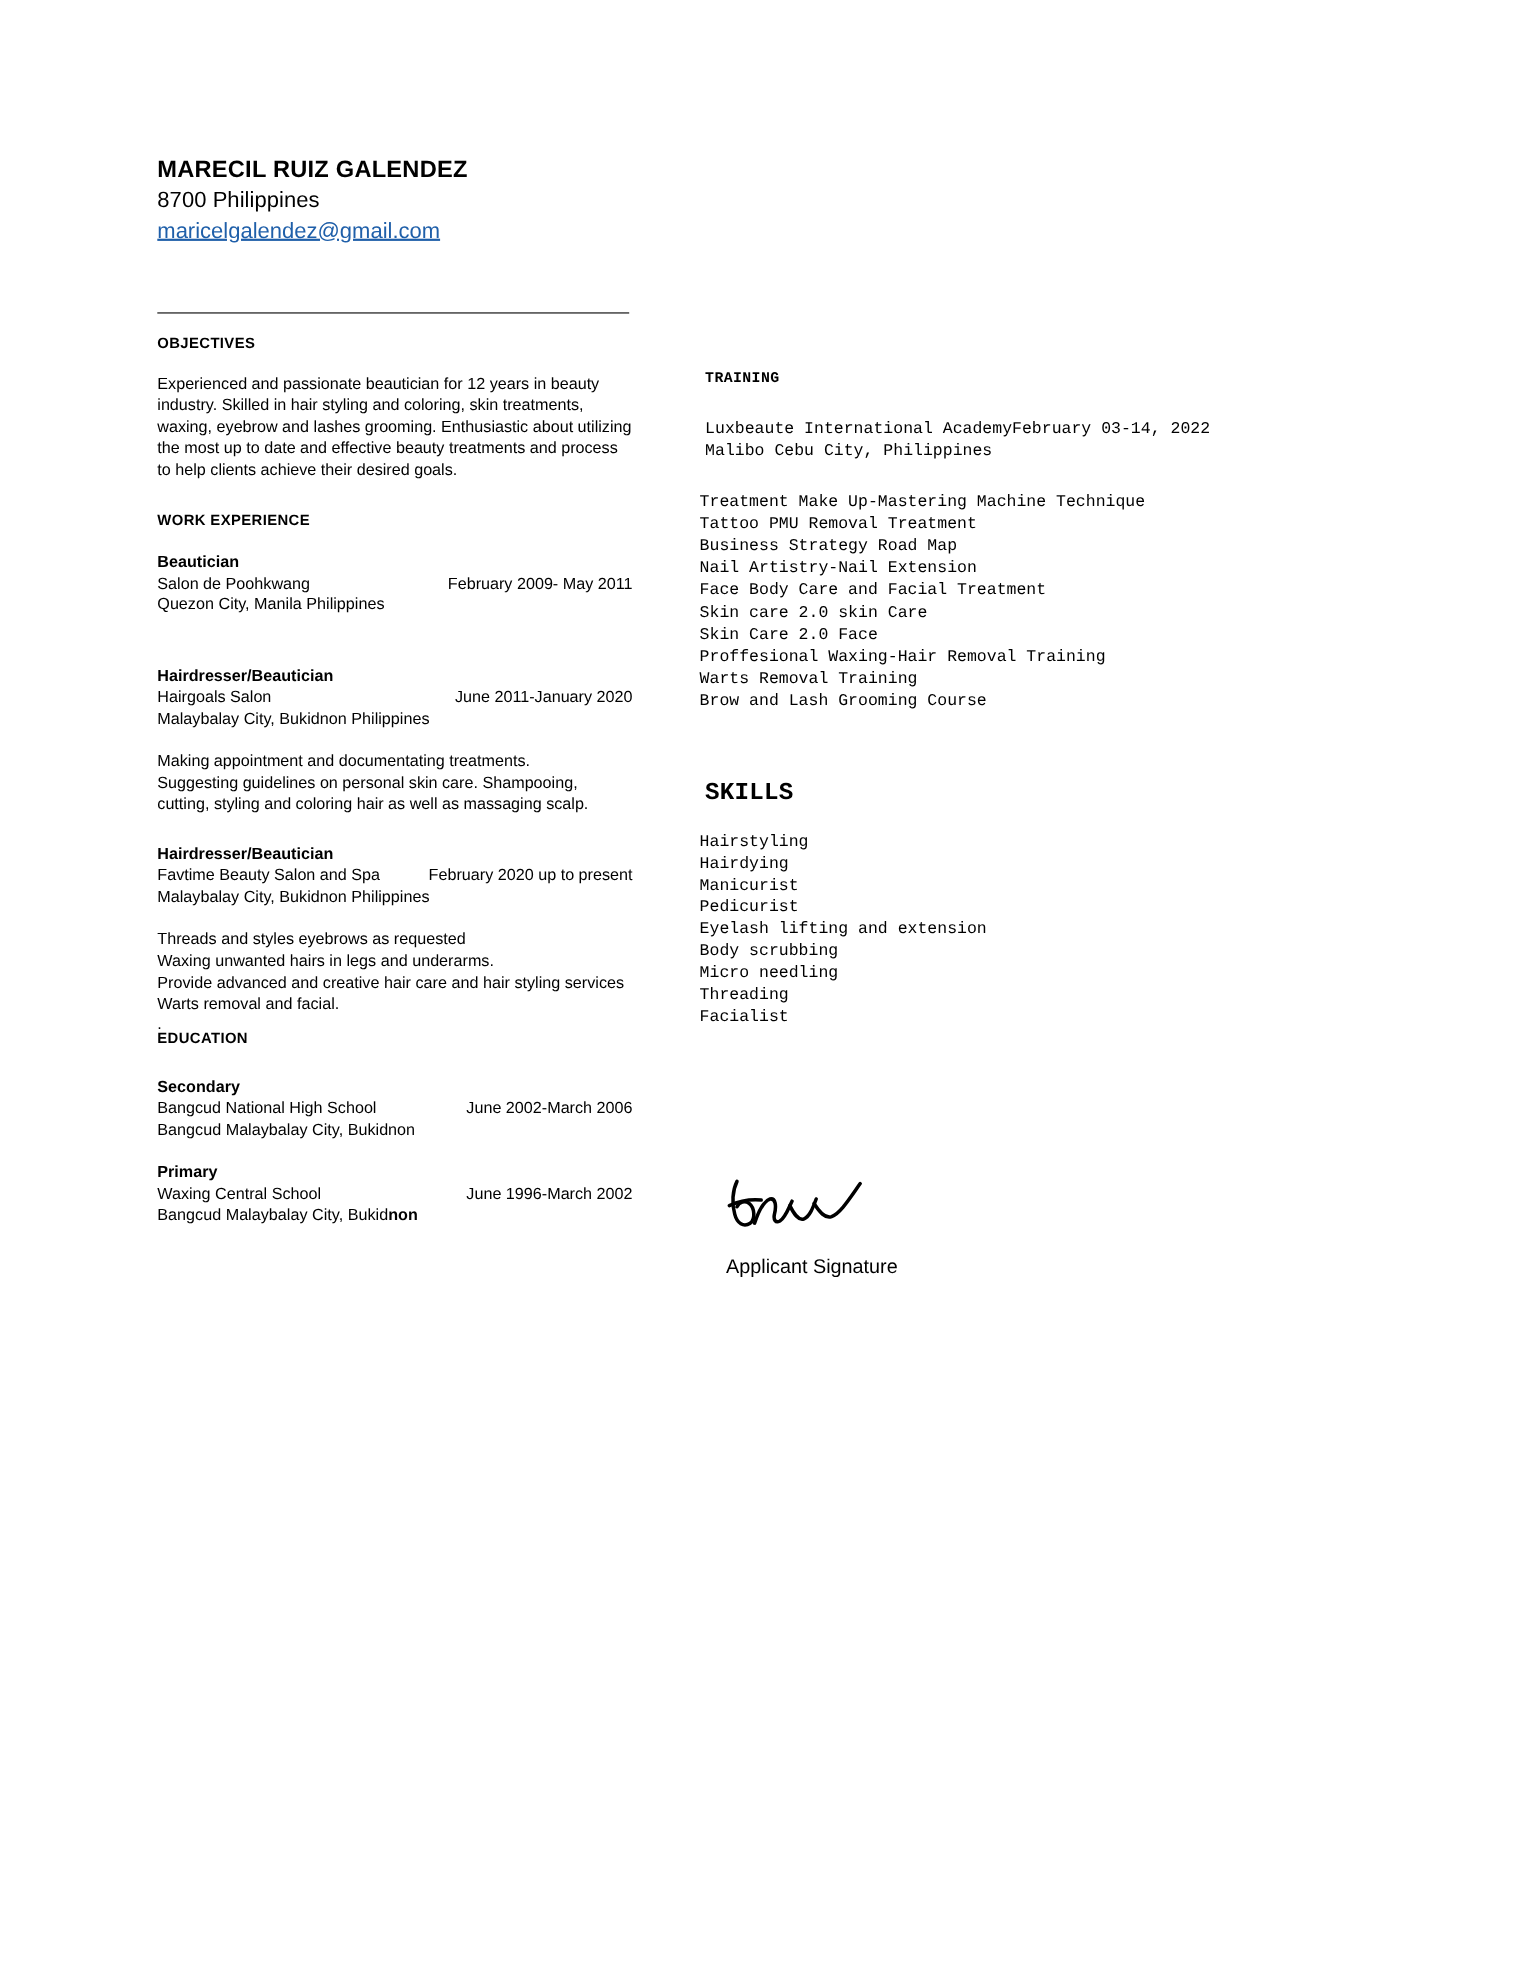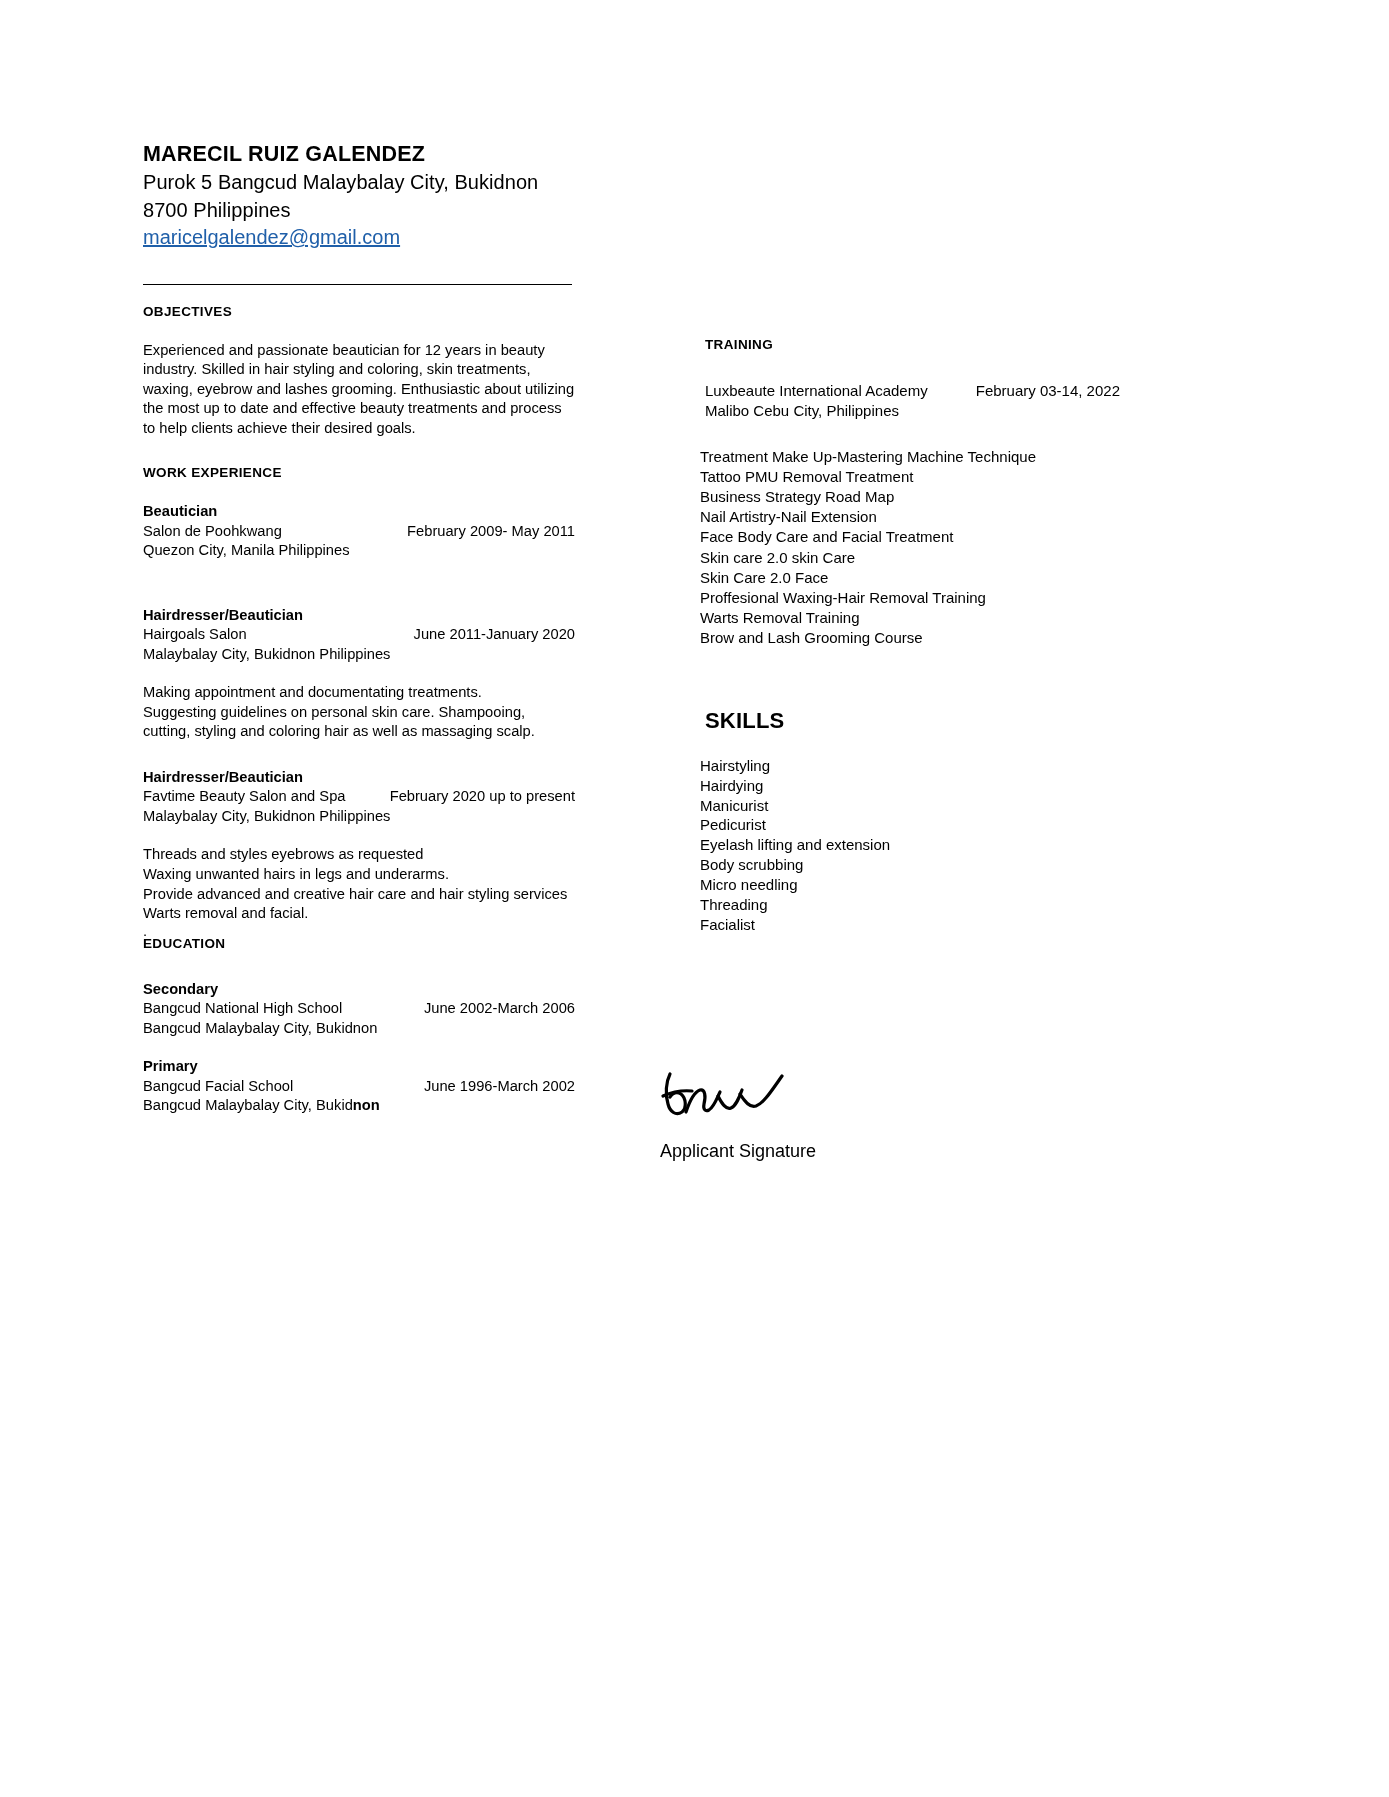--- a/index.html
+++ b/index.html
@@ -68,23 +68,24 @@
 
   
   .col-left {
     position: absolute;
     left: 143px;
     top: 303px;
     width: 432px;
   }
   .col-right {
     position: absolute;
-    left: 700px;
+    left: 636px;
     top: 336px;
     width: 420px;
+    font-family: Liberation Mono, monospace;
   }
 
   .sec-head {
     font-size: 13.5px;
     font-weight: bold;
     letter-spacing: 0.35px;
     margin: 0;
     line-height: 1.4;
   }
   .sec-head-lg {
@@ -158,21 +159,20 @@
     height: 11px;
   }
 </style>
 </head>
 <body>
 
 <div class="page">
 
   <div class="header">
     <div class="name">MARECIL RUIZ GALENDEZ</div>
-    <div class="addr-line">Purok 5 Bangcud Malaybalay City, Bukidnon</div>
     <div class="addr-line">8700 Philippines</div>
     <div><a class="email" href="#">maricelgalendez@gmail.com</a></div>
   </div>
   <div class="hrule"></div>
 
   <div class="col-left">
 
     <div class="sec-head">OBJECTIVES</div>
     <div class="gap-md"></div>
     <div class="para"> Experienced and passionate beautician for 12 years in beauty industry. Skilled in hair styling and coloring, skin treatments, waxing, eyebrow and lashes grooming. Enthusiastic about utilizing the most up to date and effective beauty treatments and process to help clients achieve their desired goals.</div>
@@ -232,21 +232,21 @@
         <span class="date">June 2002-March 2006</span>
       </div>
       <div class="body-txt">Bangcud Malaybalay City, Bukidnon</div>
     </div>
 
     <div class="gap-md"></div>
 
     <div>
       <div class="job-title">Primary</div>
       <div class="row">
-        <span class="org">Bangcud Facial School</span>
+        <span class="org">Waxing Central School</span>
         <span class="date">June 1996-March 2002</span>
       </div>
       <div class="body-txt"><span>Bangcud Malaybalay City, Bukid</span><b>non</b></div>
     </div>
 
   </div>
 
   <div class="col-right">
 
     <div class="sec-head" style="padding-left:5px">TRAINING</div>

